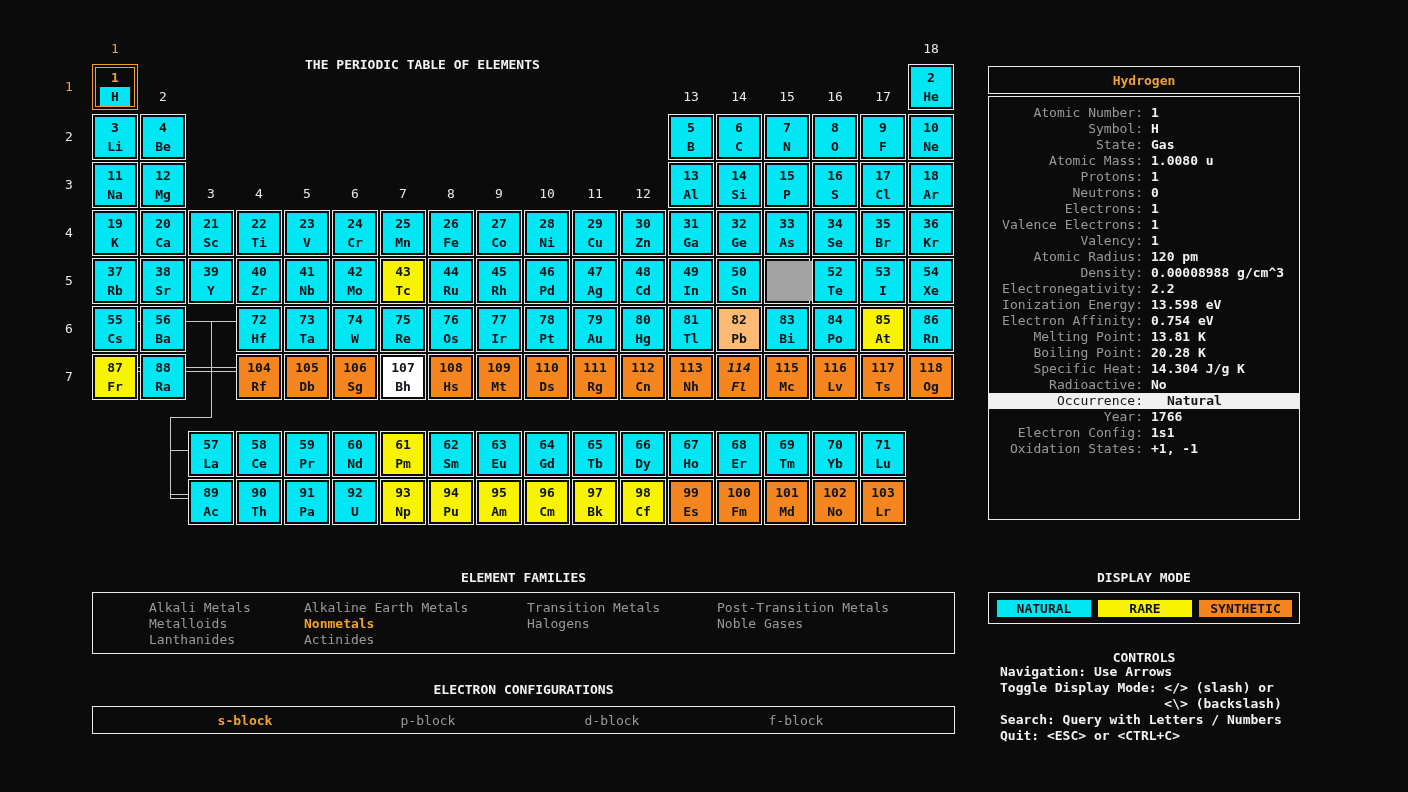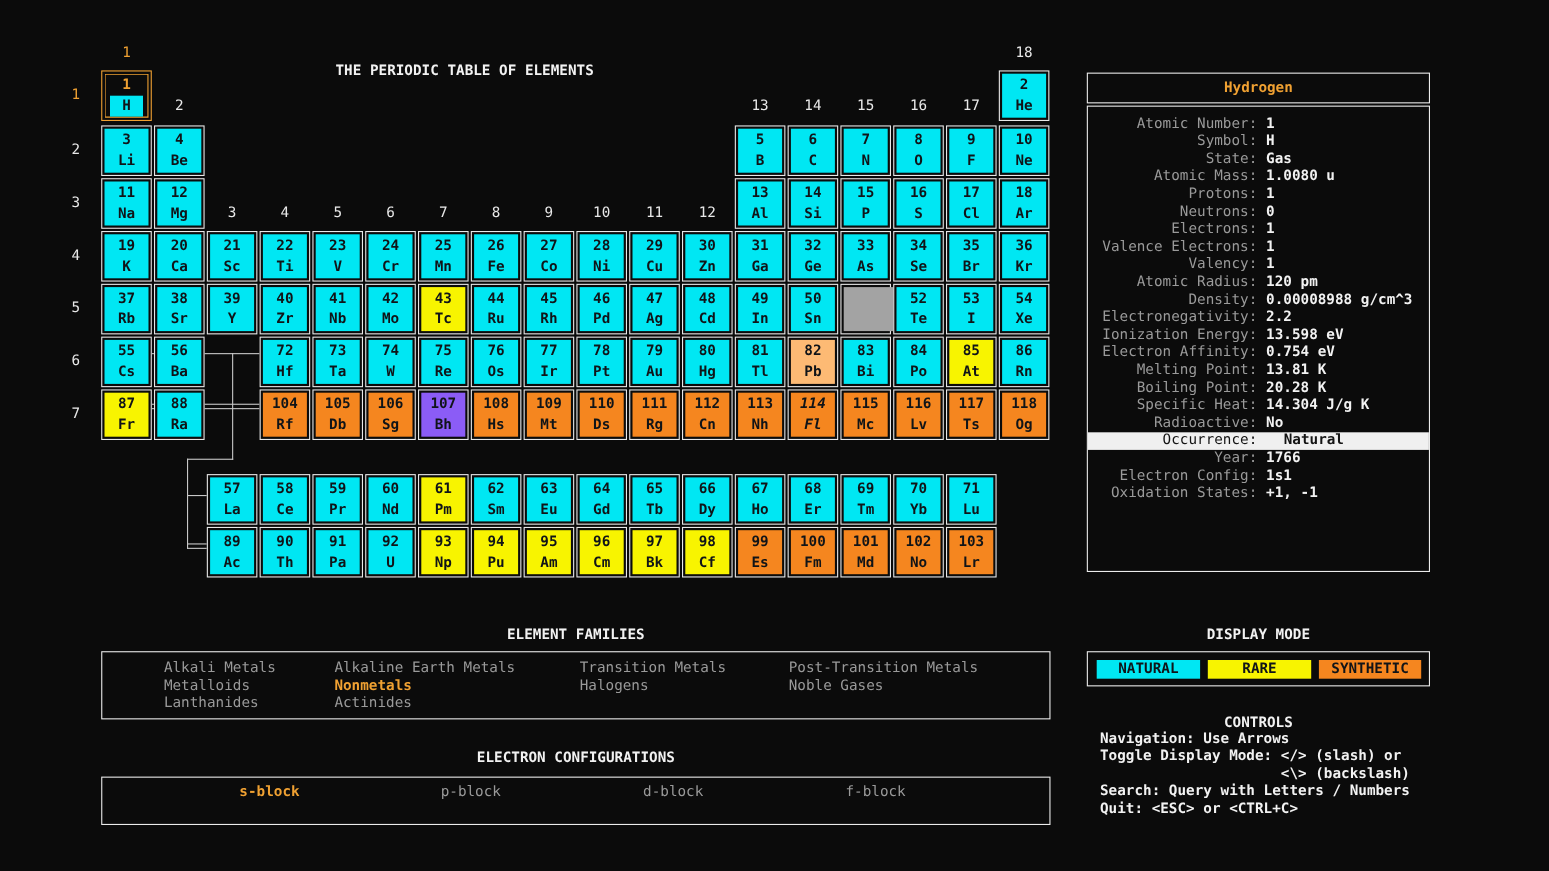--- a/index.html
+++ b/index.html
@@ -550,21 +550,21 @@
           <div class="sym-line"><span class="sym-pad">Db</span></div>
         </div>
       </div>
       <div class="cell" style="left: 332px; top: 354px;">
         <div class="fill" style="background: rgb(245, 134, 31);">
           <div class="num">106</div>
           <div class="sym-line"><span class="sym-pad">Sg</span></div>
         </div>
       </div>
       <div class="cell" style="left: 380px; top: 354px;">
-        <div class="fill" style="background: #8b5cf6;">
+        <div class="fill" style="background: #ffffff;">
           <div class="num">107</div>
           <div class="sym-line"><span class="sym-pad">Bh</span></div>
         </div>
       </div>
       <div class="cell" style="left: 428px; top: 354px;">
         <div class="fill" style="background: rgb(245, 134, 31);">
           <div class="num">108</div>
           <div class="sym-line"><span class="sym-pad">Hs</span></div>
         </div>
       </div>
@@ -844,21 +844,21 @@
       <div class="fam-item" style="left: 624px; top: 7px;">Post-Transition Metals</div>
       <div class="fam-item" style="left: 56px; top: 23px;">Metalloids</div>
       <div class="fam-item active" style="left: 211px; top: 23px;">Nonmetals</div>
       <div class="fam-item" style="left: 434px; top: 23px;">Halogens</div>
       <div class="fam-item" style="left: 624px; top: 23px;">Noble Gases</div>
       <div class="fam-item" style="left: 56px; top: 39px;">Lanthanides</div>
       <div class="fam-item" style="left: 211px; top: 39px;">Actinides</div>
     </div>
 
   <div class="section-title" style="left:92px;top:682px;width:863px;">ELECTRON CONFIGURATIONS</div>
-  <div class="outline-box" id="blocks-box" style="left:92px;top:706px;width:863px;height:44px;text-align:center;">
+  <div class="outline-box" id="blocks-box" style="left:92px;top:706px;width:863px;height:28px;text-align:center;">
       <div class="block-item active" style="left: 152px; top: 6px;">s-block</div>
       <div class="block-item" style="left: 335px; top: 6px;">p-block</div>
       <div class="block-item" style="left: 519px; top: 6px;">d-block</div>
       <div class="block-item" style="left: 703px; top: 6px;">f-block</div>
     </div>
 
   <div class="section-title" style="left:988px;top:570px;width:312px;">DISPLAY MODE</div>
   <div class="outline-box" id="mode-box" style="left:988px;top:592px;width:312px;height:32px;">
       <div class="mode-btn" style="left: 8px; width: 94px; background: rgb(0, 231, 243);">NATURAL</div>
       <div class="mode-btn" style="left: 109px; width: 94px; background: rgb(248, 244, 0);">RARE</div>

